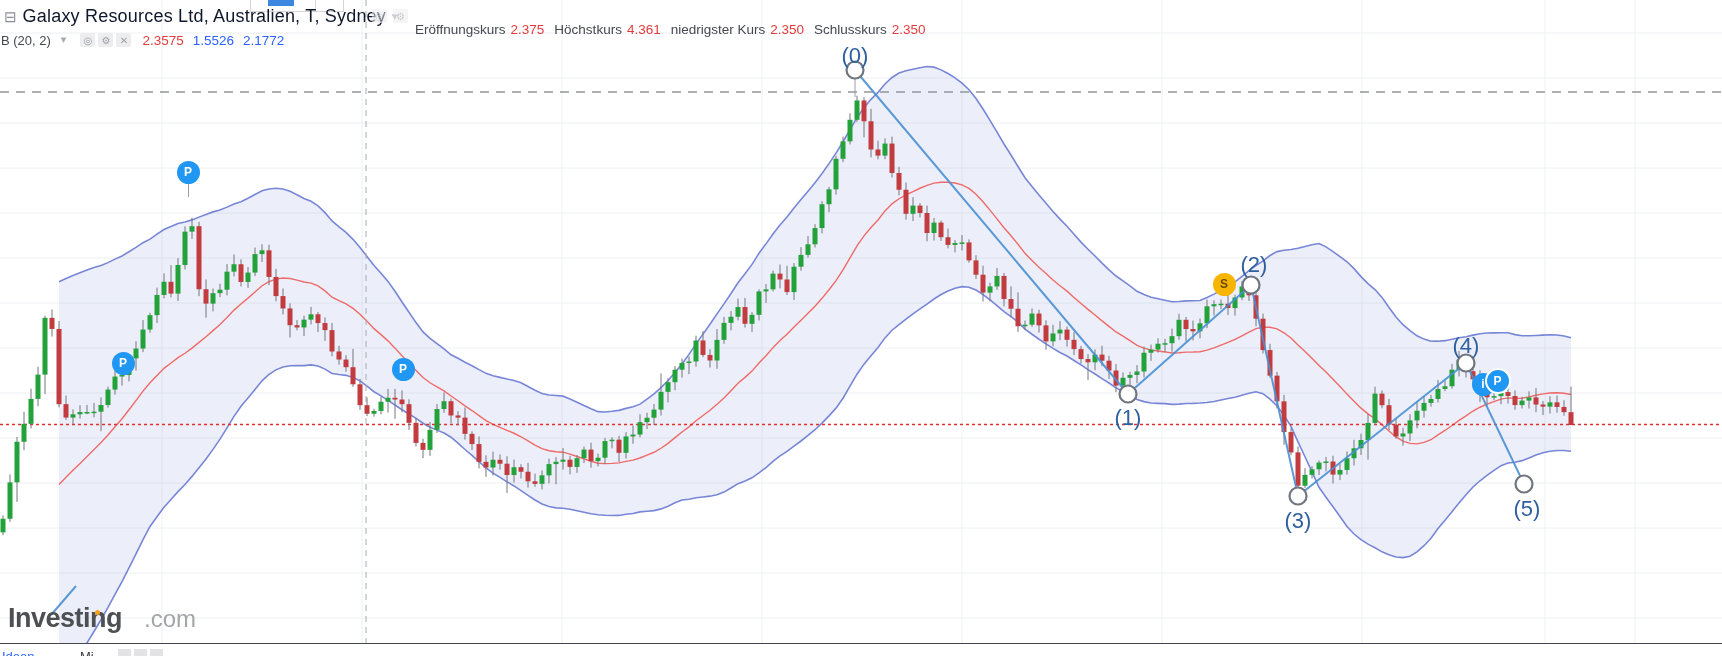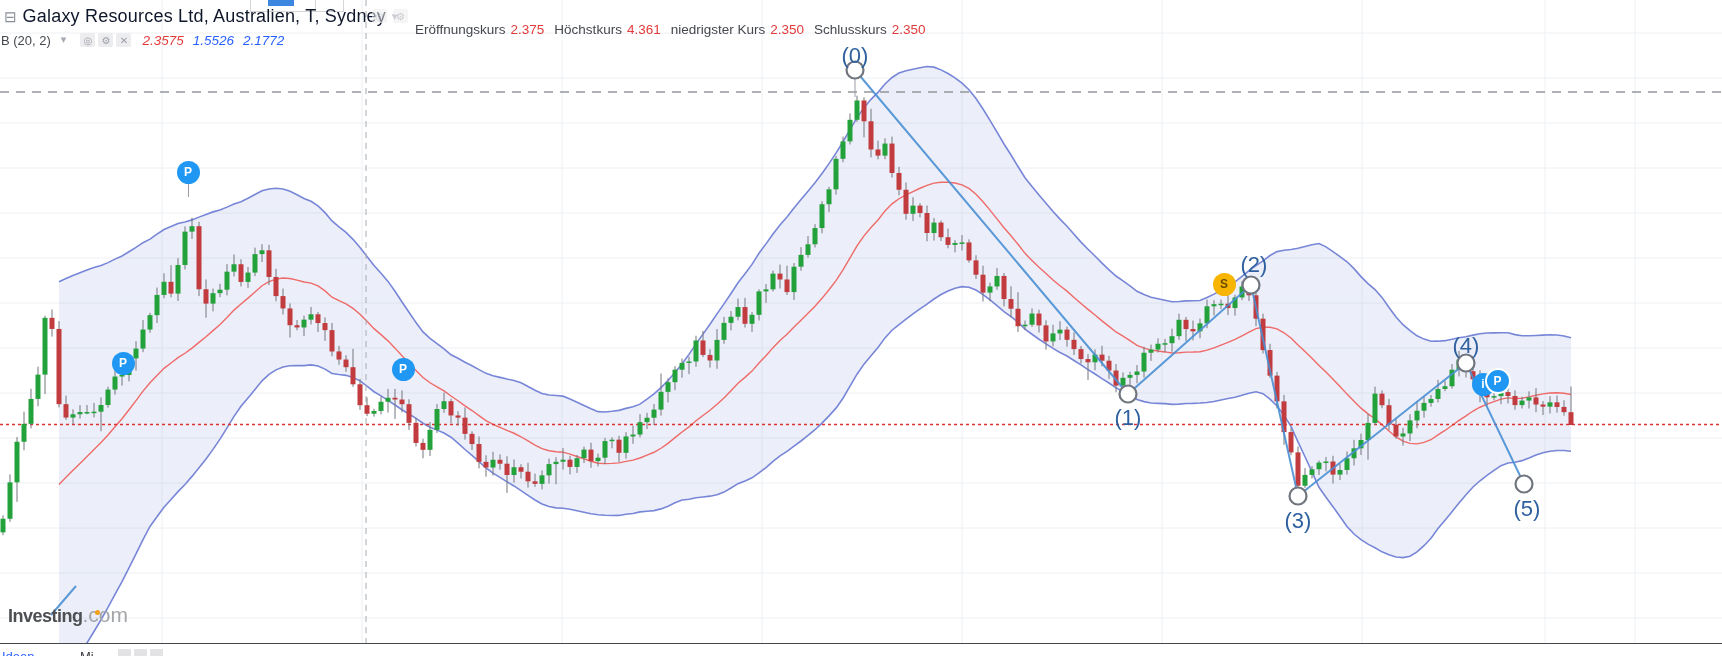--- a/index.html
+++ b/index.html
@@ -14,37 +14,37 @@
   .caret{color:#a7aab2;font-size:11px;margin-left:6px;}
   .row1-icons{position:absolute;left:372px;top:9px;display:flex;gap:3px;opacity:.55;}
   .ohlc{position:absolute;left:415px;top:22px;display:flex;white-space:nowrap;font-size:13.5px;color:#45484e;}
   .ohlc .lbl{margin-right:5px;}
   .ohlc .val{color:#e23b3b;margin-right:10px;}
   .row2{position:absolute;left:1px;top:33px;display:flex;white-space:nowrap;font-size:13px;color:#45484e;}
   .ind-label{margin-right:4px;}
   .icobox{width:15px;height:14px;background:#ededef;border-radius:2px;color:#9ba0a8;font-size:10px;
           display:flex;align-items:center;justify-content:center;margin-right:3px;}
   .ind-vals{display:flex;margin-left:8px;font-size:13.5px;}
-  .ind-vals span{margin-right:9px;font-style:italic;}
+  .ind-vals span{margin-right:9px;}
   
   .tab-artifact{position:absolute;left:250px;top:0;width:92px;height:11px;background:#fff;
     border:1px solid #d6d6d6;border-top:none;z-index:25;}
   .tab-artifact .divider{position:absolute;left:64px;top:0;width:1px;height:11px;background:#d6d6d6;}
   .tab-blue{position:absolute;left:17px;top:0;width:26px;height:6px;background:#3d87e0;}
   
   .marker{position:absolute;width:23px;height:23px;border-radius:50%;z-index:20;
      display:flex;align-items:center;justify-content:center;font-weight:bold;font-size:12px;}
   .marker.p{background:#1f97f3;color:#fff;}
   .marker.s{background:#f7b500;color:#6b4d00;}
   .marker.front{border:2px solid #fff;width:22px;height:22px;}
   .ptr-line{position:absolute;width:1px;height:13px;background:#9b9ea4;z-index:19;}
   
   .logo{position:absolute;left:8px;top:603px;z-index:15;white-space:nowrap;}
-  .logo .main{font-size:18px;font-weight:bold;color:#4d4f52;letter-spacing:-.5px;}
-  .logo .com{font-size:21px;color:#a3a5a8;}
+  .logo .main{font-size:27px;font-weight:bold;color:#4d4f52;letter-spacing:-.5px;}
+  .logo .com{font-size:24px;color:#a3a5a8;margin-left:22px;}
   .logo .tittle{position:absolute;left:87px;top:7px;width:5px;height:5px;border-radius:50%;background:#f6a01b;}
   
   .footer{position:absolute;left:0;top:643px;width:1722px;height:13px;background:#fff;
      border-top:1.5px solid #44474c;z-index:10;overflow:hidden;}
   .stub-blue{position:absolute;left:2px;top:5px;font-size:13px;color:#2962ff;}
   .stub-dark{position:absolute;left:80px;top:5px;font-size:13px;color:#3a3d42;}
   .stub-box{position:absolute;top:5px;width:13px;height:11px;background:#e3e3e5;}
 </style>
 </head>
 <body>

